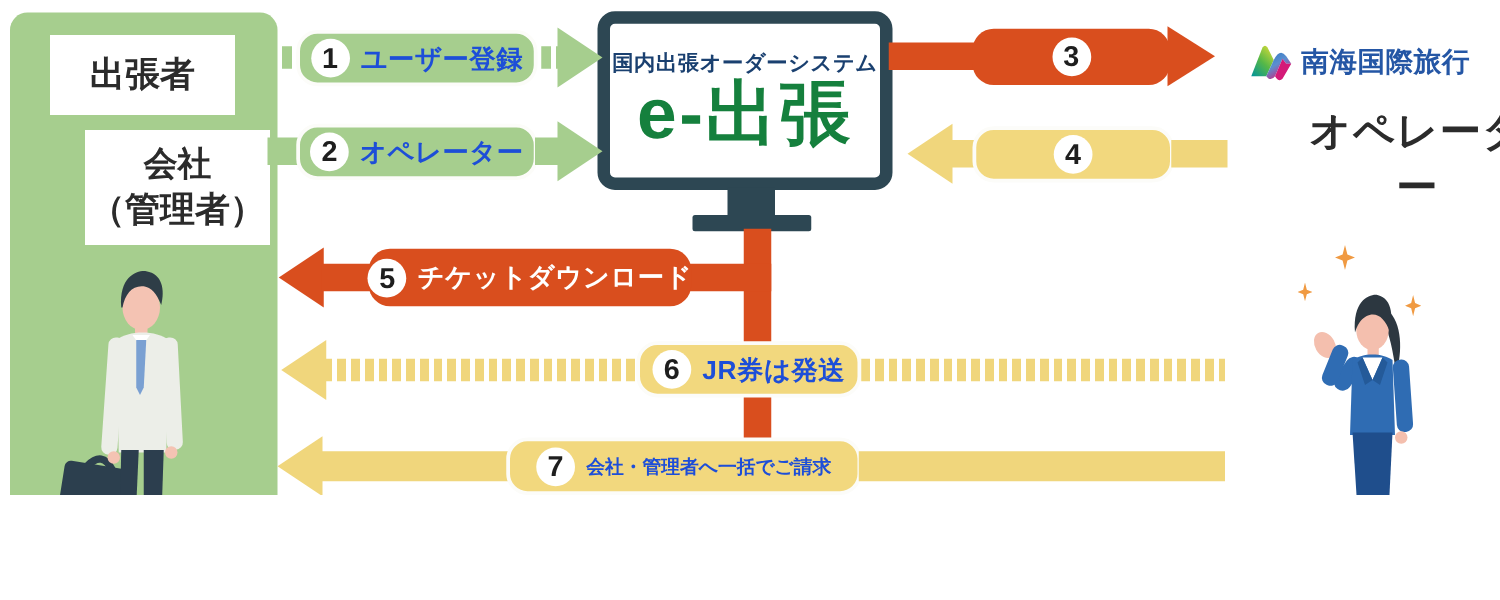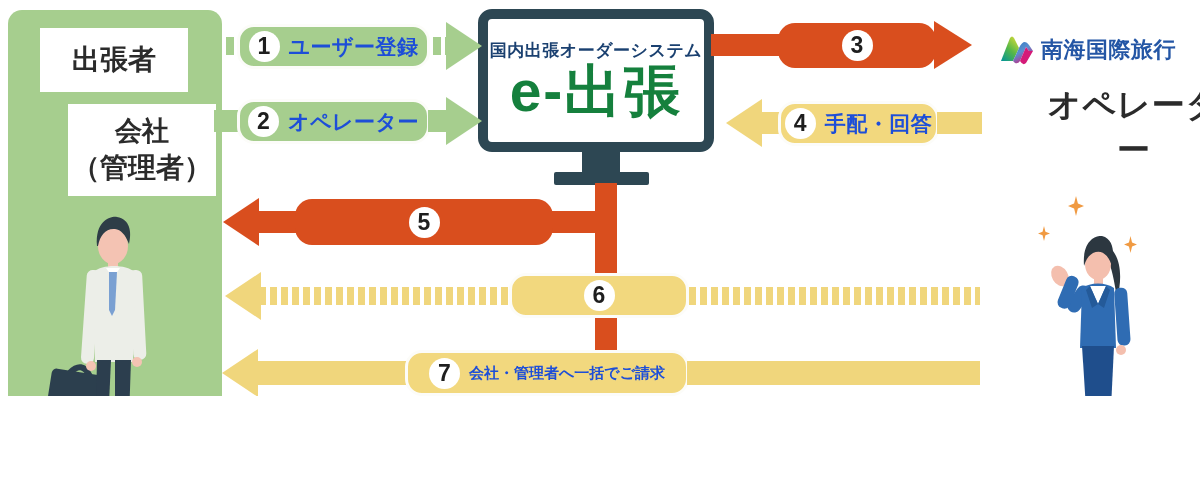--- a/index.html
+++ b/index.html
@@ -136,34 +136,35 @@
   <div class="stub red" style="left:711px;top:34px;width:70px;height:22px"></div>
   <div class="pill red" id="s3-pill">
     <span class="badge">3</span>
   </div>
   <div class="tri r red" style="left:934px;top:21px"></div>
 
   <div class="tri l yellow" style="left:726px;top:99px"></div>
   <div class="stub yellow" style="left:760px;top:112px;width:20px;height:22px"></div>
   <div class="pill yellow" id="s4-pill">
     <span class="badge">4</span>
-    <span class="plabel">手配・回答</span>
   </div>
   <div class="stub yellow" style="left:937px;top:112px;width:45px;height:22px"></div>
 
   <div class="tri l red" style="left:223px;top:198px"></div>
   <div class="stub red" style="left:257px;top:211px;width:40px;height:22px"></div>
   <div class="pill red" id="s5-pill">
     <span class="badge">5</span>
+    <span class="plabel">チケットダウンロード</span>
   </div>
 
   <div class="tri l yellow" style="left:225px;top:272px"></div>
   <div class="dashes yellow" style="left:259px;top:287px;width:252px"></div>
   <div class="pill yellow" id="s6-pill">
     <span class="badge">6</span>
+    <span class="plabel">JR券は発送</span>
   </div>
   <div class="dashes yellow" style="left:689px;top:287px;width:291px"></div>
 
   <div class="tri l yellow" style="left:222px;top:349px"></div>
   <div class="stub yellow" style="left:256px;top:361px;width:153px;height:24px"></div>
   <div class="pill yellow" id="s7-pill">
     <span class="badge">7</span>
     <span class="plabel small">会社・管理者へ一括でご請求</span>
   </div>
   <div class="stub yellow" style="left:687px;top:361px;width:293px;height:24px"></div>

